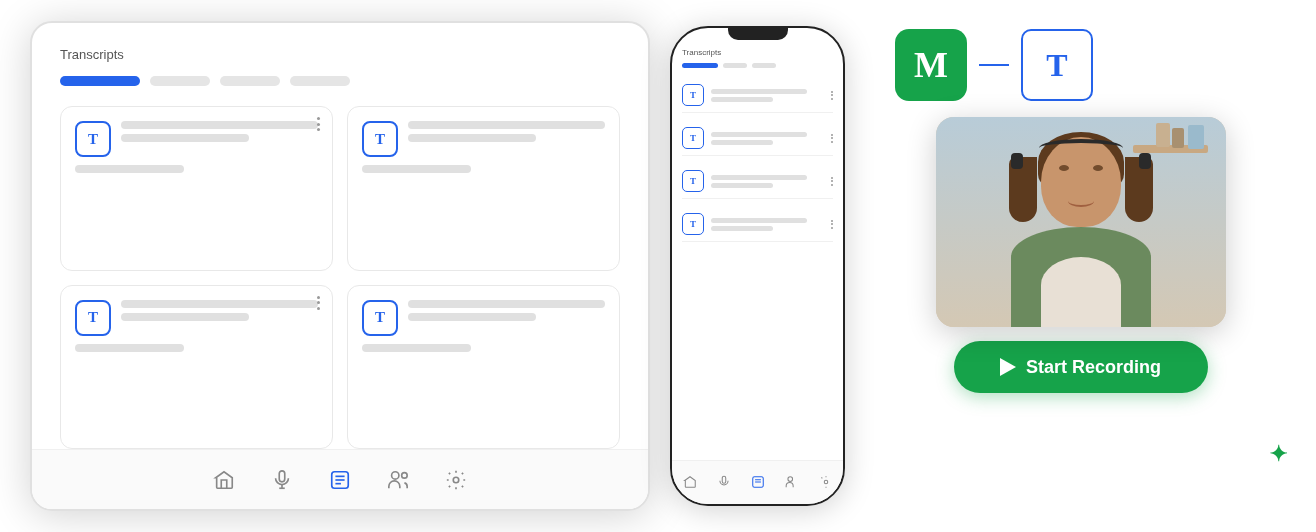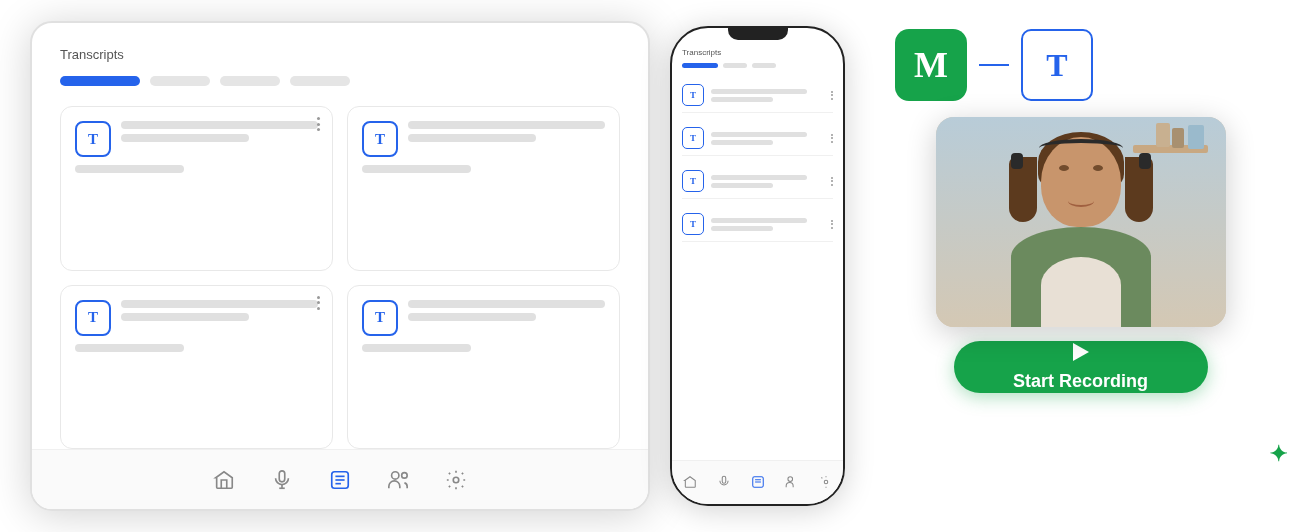--- a/index.html
+++ b/index.html
@@ -490,21 +490,20 @@
       height: 52px;
       background: #16a34a;
       border-radius: 28px;
       border: none;
       display: flex;
       align-items: center;
       justify-content: center;
       gap: 10px;
       cursor: pointer;
       box-shadow: 0 4px 18px rgba(22,163,74,0.35);
-      flex-direction: column;
     }
 
     .play-icon {
       width: 0;
       height: 0;
       border-style: solid;
       border-width: 9px 0 9px 16px;
       border-color: transparent transparent transparent #ffffff;
     }
 

